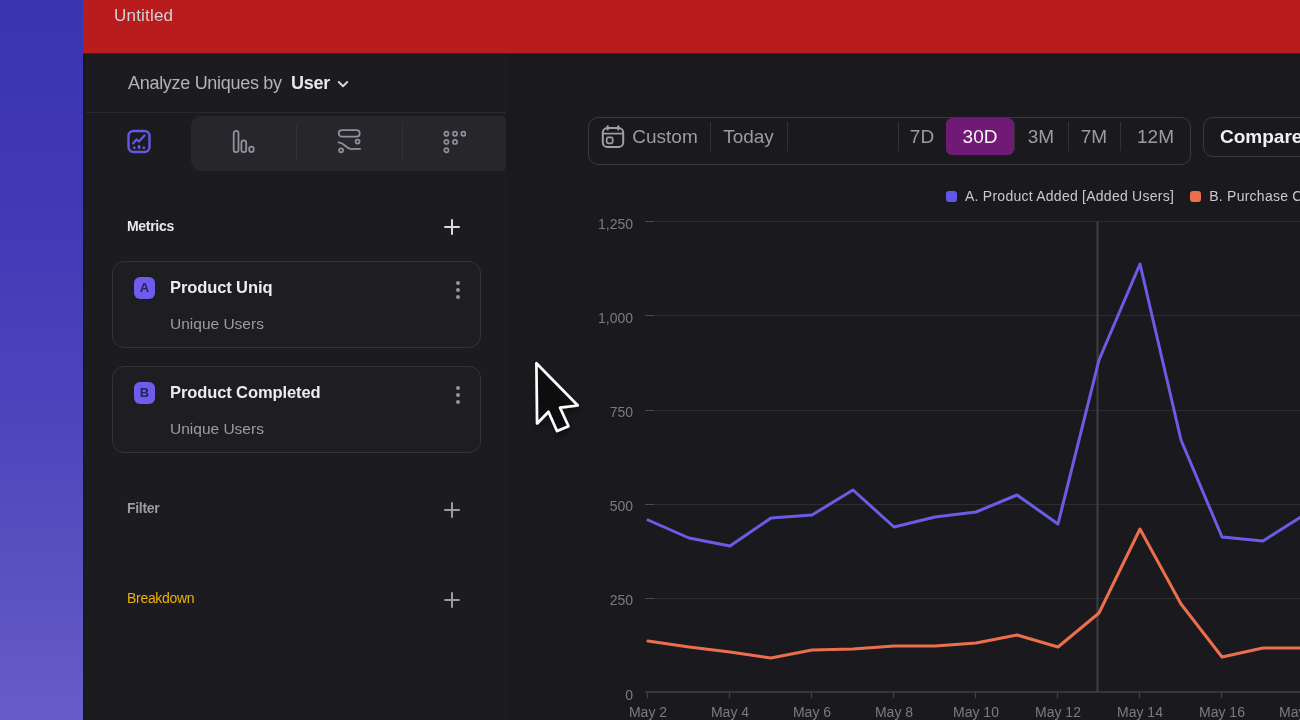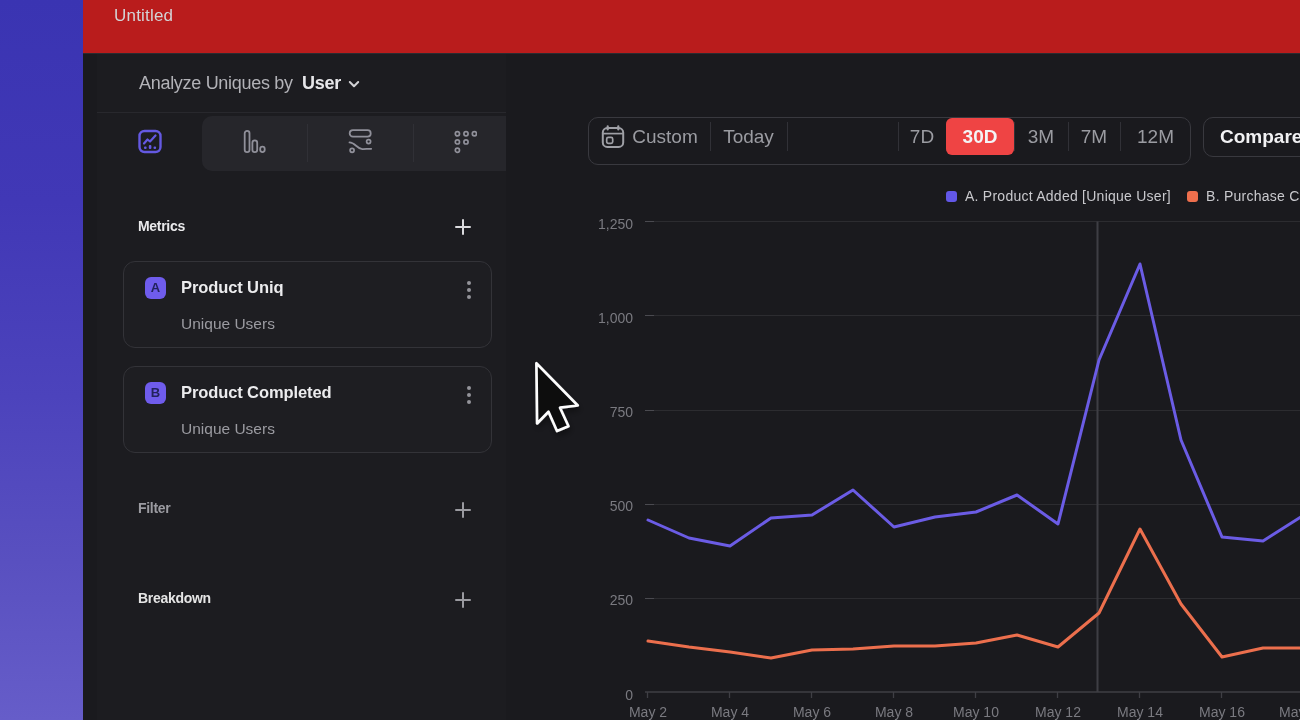--- a/index.html
+++ b/index.html
@@ -6,21 +6,21 @@
   html,body { width:1300px; height:720px; overflow:hidden; }
   body { background:#1a1a1e; font-family:"Liberation Sans",sans-serif; position:relative; }
   .abs { position:absolute; }
   
   #strip { left:0; top:0; width:83px; height:720px;
     background:linear-gradient(180deg,#3a34b2 0%,#4138b6 28%,#4c43bc 55%,#5950c0 78%,#665dc9 100%); }
   
   #header { left:83px; top:0; width:1217px; height:54px; background:#b91c1c; border-bottom:1px solid #2b2b30; }
   #header .title { position:absolute; left:31px; top:6px; font-size:17px; color:#d3d3d6; letter-spacing:.2px; }
   
-  #lpanel { left:97px; top:54px; width:423px; height:666px; background:#1c1c20; border-right:1px solid #29292e; }
+  #lpanel { left:86px; top:54px; width:423px; height:666px; background:#1c1c20; border-right:1px solid #29292e; }
   #analyzeRow { position:absolute; left:0; top:0; width:100%; height:59px; border-bottom:1px solid #28282d; }
   #analyzeRow .t { position:absolute; left:42px; top:19px; font-size:18px; color:#b2b2b7; letter-spacing:-0.3px; }
   #analyzeRow .u { color:#e7e7ea; font-weight:700; }
   
   #tabs { position:absolute; left:0; top:61px; width:422px; height:56px; }
   #tabbg { position:absolute; left:105px; top:1px; width:316px; height:55px; background:#26262b; border-radius:10px 6px 6px 10px; }
   .tabdiv { position:absolute; top:9px; height:38px; width:1px; background:#303036; }
   .ticon { position:absolute; top:14px; }
   
   .sechead { position:absolute; left:41px; font-size:14px; font-weight:700; color:#e9e9eb; letter-spacing:-0.3px; }
@@ -33,21 +33,21 @@
   .ctitle { position:absolute; left:57px; top:16px; font-size:16.5px; font-weight:700; color:#ececee; letter-spacing:-0.1px; }
   .csub { position:absolute; left:57px; top:53px; font-size:15.5px; color:#9b9ba1; }
   .kebab { position:absolute; left:343px; top:19px; width:4px; height:20px; }
   .kebab i { position:absolute; left:0; width:4px; height:4px; border-radius:50%; background:#94949a; }
   
   #rpanel { left:506px; top:54px; width:794px; height:666px; background:#1a1a1e; }
   .seg { position:absolute; top:63px; height:48px; border:1px solid #39393f; border-radius:10px; }
   .seg .cell { position:absolute; top:0; height:37px; color:#9b9ca2; font-size:19px;
                display:flex; align-items:center; justify-content:center; }
   .segdiv { position:absolute; top:4px; height:29px; width:1px; background:#313137; }
-  .seg .sel { background:#ef4444; color:#f4f4f6; font-weight:700; border-radius:6px; }
+  .seg .sel { background:#701a75; color:#f4f4f6; font-weight:400; border-radius:6px; }
   #compare { position:absolute; left:697px; top:63px; width:130px; height:40px; border:1px solid #39393f; border-radius:10px;
              color:#f1f1f3; font-size:19px; font-weight:700; line-height:38px; padding-left:16px; }
   
   #legend { position:absolute; left:440px; top:134px; width:354px; height:22px; white-space:nowrap; font-size:14px; color:#c9c9cd; letter-spacing:0.25px; overflow:hidden; }
   .sw { display:inline-block; width:11px; height:11px; border-radius:3px; margin-right:8px; vertical-align:-1px; }
 </style>
 </head>
 <body>
   <div class="abs" id="strip"></div>
   <div class="abs" id="header">
@@ -117,21 +117,21 @@
       <div class="csub">Unique Users</div>
       <div class="kebab">
         <i style="top:0"></i>
         <i style="top:7px"></i>
         <i style="top:14px"></i>
       </div>
     </div>
 
     <div class="sechead" style="top:446px; color:#9b9ba1; font-weight:700;text-align:center;">Filter</div>
     <div class="plus" style="top:448px; color:#9a9aa0;"></div>
-    <div class="sechead" style="top:536px; color:#e5e5e5; font-weight:700;">Breakdown</div>
+    <div class="sechead" style="top:536px; color:#eab308; font-weight:400;">Breakdown</div>
     <div class="plus" style="top:538px; color:#9a9aa0;"></div>
   </div>
 
   <div class="abs" id="rpanel">
     <div class="seg" style="left:82px; width:603px;">
       <div class="segdiv" style="left:121px"></div>
       <div class="segdiv" style="left:198px"></div>
       <div class="segdiv" style="left:309px"></div>
       <div class="segdiv" style="left:357px"></div>
       <div class="segdiv" style="left:425px"></div>
@@ -148,21 +148,21 @@
       </div>
       <div class="cell" style="left:121px; width:77px;">Today</div>
       <div class="cell" style="left:309px; width:48px;">7D</div>
       <div class="cell sel" style="left:357px; width:68px;">30D</div>
       <div class="cell" style="left:425px; width:54px;">3M</div>
       <div class="cell" style="left:479px; width:52px;">7M</div>
       <div class="cell" style="left:531px; width:71px; border-radius:0 9px 9px 0;">12M</div>
     </div>
     <div id="compare">Compare</div>
     <div id="legend">
-      <span class="sw" style="background:#6257e8"></span><span>A. Product Added [Unique User]</span>
+      <span class="sw" style="background:#6257e8"></span><span>A. Product Added [Added Users]</span>
       <span class="sw" style="background:#ee6f4d; margin-left:12px"></span><span>B. Purchase Completed [Uniq</span>
     </div>
 
     <svg class="abs" style="left:0; top:146px;" width="794" height="520" viewBox="0 0 794 520">
 
       <g stroke="#2c2c30" stroke-width="1">
         <line x1="139" y1="21.5" x2="794" y2="21.5"></line>
         <line x1="139" y1="115.5" x2="794" y2="115.5"></line>
         <line x1="139" y1="210.5" x2="794" y2="210.5"></line>
         <line x1="139" y1="304.5" x2="794" y2="304.5"></line>

